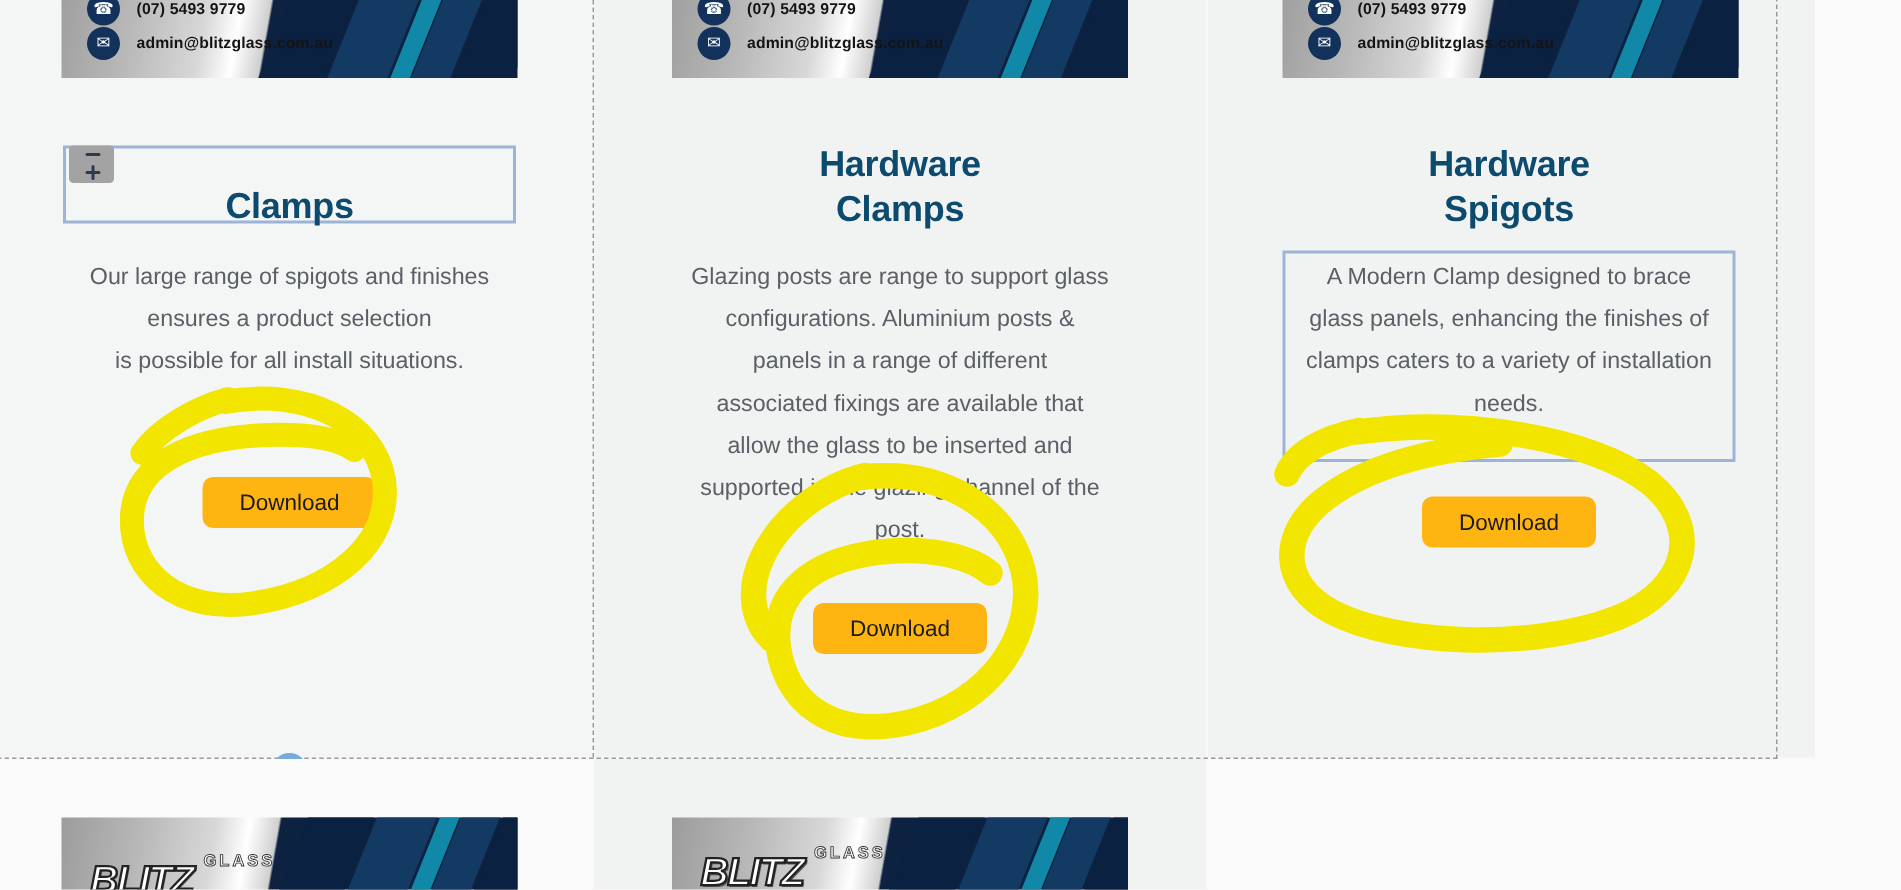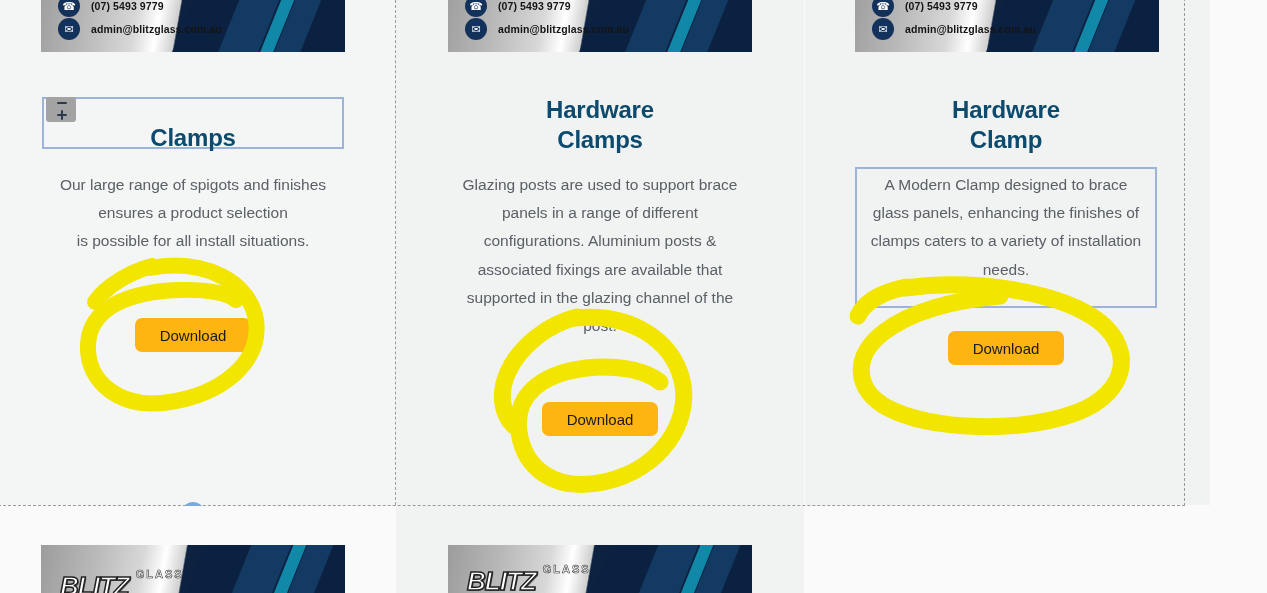--- a/index.html
+++ b/index.html
@@ -178,32 +178,33 @@
     <div>is possible for all install situations.</div>
   </div>
 
   <button class="dl-btn" style="left:135px;top:318px;width:116px;height:34px;">Download</button>
 
   <div class="heading" style="left:448px;top:95px;width:304px;">
     <div>Hardware</div>
     <div>Clamps</div>
   </div>
   <div class="para" style="left:444px;top:171px;width:312px;">
-    <div>Glazing posts are used to support brace</div>
+    <div>Glazing posts are range to support glass</div>
+    <div>configurations. Aluminium posts &amp;</div>
     <div>panels in a range of different</div>
-    <div>configurations. Aluminium posts &amp;</div>
     <div>associated fixings are available that</div>
+    <div>allow the glass to be inserted and</div>
     <div>supported in the glazing channel of the</div>
     <div>post.</div>
   </div>
   <button class="dl-btn" style="left:542px;top:402px;width:116px;height:34px;">Download</button>
 
   <div class="heading" style="left:854px;top:95px;width:304px;">
     <div>Hardware</div>
-    <div>Clamp</div>
+    <div>Spigots</div>
   </div>
   <div class="sel-box" style="left:855px;top:167px;width:302px;height:141px;"></div>
   <div class="para" style="left:850px;top:171px;width:312px;">
     <div>A Modern Clamp designed to brace</div>
     <div>glass panels, enhancing the finishes of</div>
     <div>clamps caters to a variety of installation</div>
     <div>needs.</div>
   </div>
   <button class="dl-btn" style="left:948px;top:331px;width:116px;height:34px;">Download</button>
 

